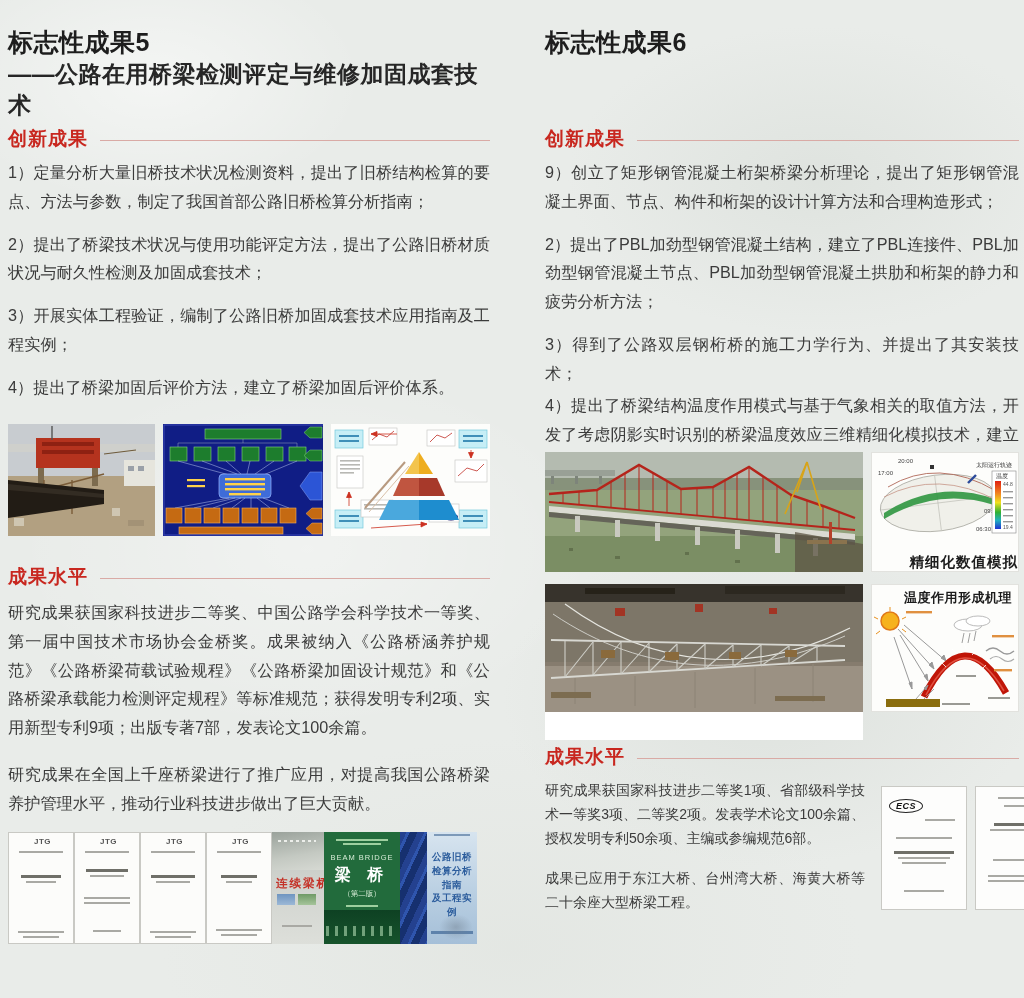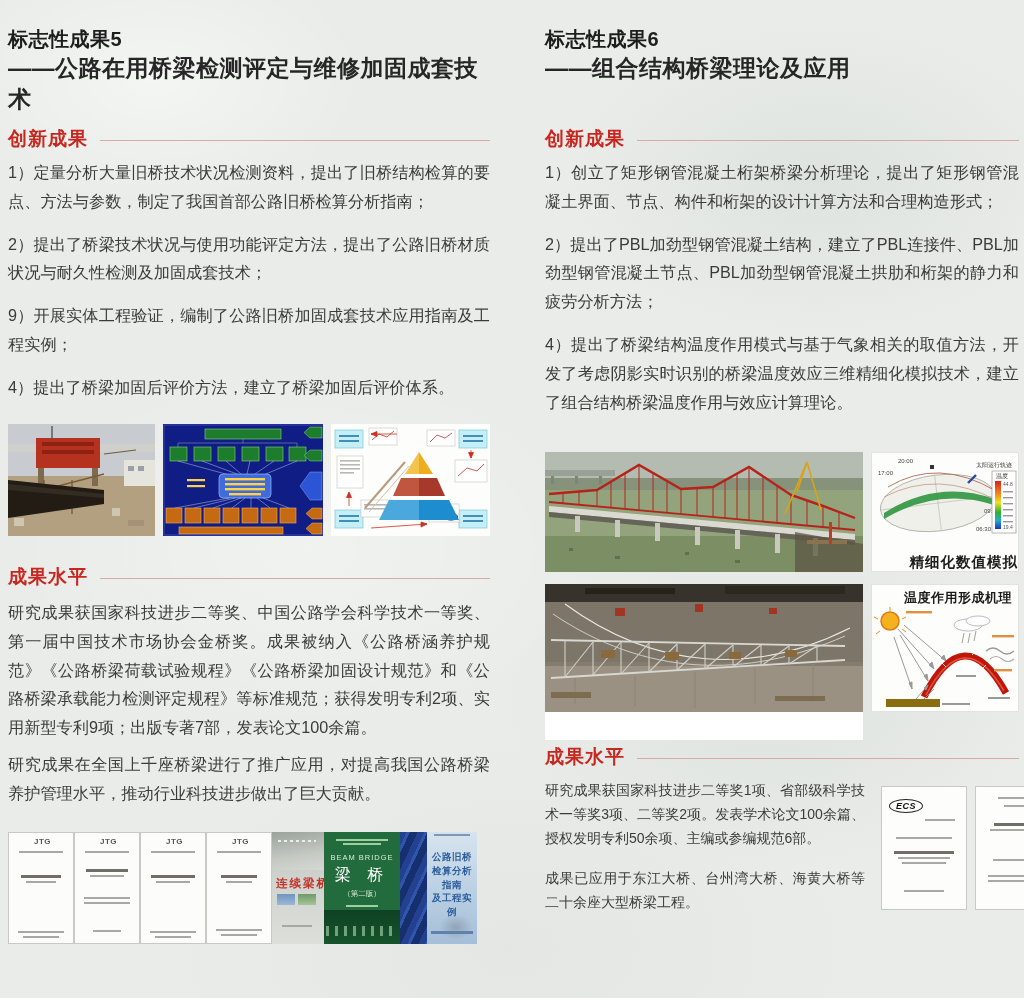--- a/index.html
+++ b/index.html
@@ -16,21 +16,21 @@
       radial-gradient(ellipse 360px 220px at 80% 18%, rgba(210,216,210,.45), rgba(210,216,210,0) 70%),
       radial-gradient(ellipse 420px 260px at 30% 55%, rgba(255,255,255,.35), rgba(255,255,255,0) 70%),
       radial-gradient(ellipse 380px 240px at 75% 70%, rgba(206,212,206,.4), rgba(206,212,206,0) 70%),
       radial-gradient(ellipse 500px 300px at 50% 95%, rgba(222,226,221,.5), rgba(222,226,221,0) 70%);
   }
   .col { position: absolute; top: 0; height: 998px; }
   .col-left  { left: 8px;   width: 482px; }
   .col-right { left: 545px; width: 474px; }
   .abs { position: absolute; left: 0; right: 0; }
 
-  .sec-title    { font-size: 20px; font-weight: 700; color: #1d1d1d; letter-spacing: .5px; }
+  .sec-title    { font-size: 25px; font-weight: 700; color: #1d1d1d; letter-spacing: .5px; }
   .sec-subtitle { font-size: 23px; font-weight: 600; color: #262626; margin-top: 0; letter-spacing: .5px; }
 
   .heading-row { display: flex; align-items: center; }
   .red-heading { font-size: 19px; font-weight: 700; color: #c8271f; letter-spacing: 1px; white-space: nowrap; }
   .rule { flex: 1; height: 1px; background: #d9aaa5; margin-left: 12px; transform: translateY(1px); }
 
   .item, .para {
     font-size: 16.2px; line-height: 1.78; color: #3b3b3b;
     text-align: justify; margin-bottom: 14px;
   }
@@ -62,21 +62,21 @@
   .book-grey .photo { position:absolute; top:0; left:0; right:0; height:38px;
     background: linear-gradient(170deg, #9aa29b 0%, #c4c9c2 60%, #d6d9d3 100%); }
   .book-grey .photo:after { content:""; position:absolute; left:6px; top:8px; width:38px; height:2px;
     background: repeating-linear-gradient(90deg,#eceeea 0 3px, transparent 3px 6px); }
   .book-grey .title { position:absolute; top:44px; left:4px; font-size:11.5px; font-weight:700; color:#c43228; letter-spacing:2px; white-space:nowrap; }
   .book-grey .thumbs { position:absolute; top:62px; left:5px; display:flex; gap:3px; }
   .book-grey .thumbs i { width:18px; height:11px; display:block; }
   .book-green { width: 76px; background: #226b3c; padding: 5px 6px; }
   .book-green .mini { height:2px; background:#9ecf9f; margin:2px auto; width:80%; }
   .book-green .en { font-size:7.5px; color:#d6ecd6; text-align:center; letter-spacing:1px; margin-top:8px; }
-  .book-green .cn { font-size:16px; font-weight:400; color:#fff; text-align:center; letter-spacing:6px; margin-top:3px; }
+  .book-green .cn { font-size:16px; font-weight:700; color:#fff; text-align:center; letter-spacing:6px; margin-top:3px; }
   .book-green .ed { font-size:7.5px; color:#d6ecd6; text-align:center; margin-top:3px; }
   .book-green .photo { position:absolute; bottom:0; left:0; right:0; height:34px;
     background: linear-gradient(#0e4123, #17542c);
   }
   .book-green .photo:after { content:""; position:absolute; left:2px; bottom:8px; right:2px; height:10px;
     background: repeating-linear-gradient(90deg, rgba(190,230,190,.55) 0 3px, transparent 3px 9px); }
   .book-navy { width: 27px;
     background: repeating-linear-gradient(115deg, #24418f 0 6px, #2f55ad 6px 9px, #16306f 9px 16px); }
   .book-blue { width: 50px; background: linear-gradient(#d7e4ef 0%, #b9cfe2 55%, #a5bfd8 100%); padding: 0 4px; }
   .book-blue .mini { height:2px; background:#7d99b8; margin:2px auto 0; width:86%; }
@@ -109,21 +109,21 @@
     </div>
 
     <div class="abs heading-row" style="top:126px">
       <span class="red-heading">创新成果</span>
       <span class="rule"></span>
     </div>
 
     <div class="abs" style="top:158px">
       <p class="item">1）定量分析大量旧桥技术状况检测资料，提出了旧桥结构检算的要点、方法与参数，制定了我国首部公路旧桥检算分析指南；</p>
       <p class="item">2）提出了桥梁技术状况与使用功能评定方法，提出了公路旧桥材质状况与耐久性检测及加固成套技术；</p>
-      <p class="item">9）开展实体工程验证，编制了公路旧桥加固成套技术应用指南及工程实例；</p>
+      <p class="item">3）开展实体工程验证，编制了公路旧桥加固成套技术应用指南及工程实例；</p>
       <p class="item">4）提出了桥梁加固后评价方法，建立了桥梁加固后评价体系。</p>
     </div>
 
     <div class="abs fig-row" style="top:424px; height:112px">
 
       <div class="fig" style="width:150px">
         <svg width="150" height="112" viewBox="0 0 150 112">
           <rect width="150" height="52" fill="#c8ccd0"></rect>
           <rect y="20" width="150" height="8" fill="#d6d3c8" opacity=".5"></rect>
           <rect y="52" width="150" height="60" fill="#b2a081"></rect>
@@ -272,21 +272,21 @@
         </svg>
       </div>
     </div>
 
     <div class="abs heading-row" style="top:564px">
       <span class="red-heading">成果水平</span>
       <span class="rule"></span>
     </div>
 
     <div class="abs" style="top:598px">
-      <p class="para" style="margin-bottom:8px">研究成果获国家科技进步二等奖、中国公路学会科学技术一等奖、第一届中国技术市场协会金桥奖。成果被纳入《公路桥涵养护规范》《公路桥梁荷载试验规程》《公路桥梁加固设计规范》和《公路桥梁承载能力检测评定规程》等标准规范；获得发明专利2项、实用新型专利9项；出版专著7部，发表论文100余篇。</p>
+      <p class="para" style="margin-bottom:18px">研究成果获国家科技进步二等奖、中国公路学会科学技术一等奖、第一届中国技术市场协会金桥奖。成果被纳入《公路桥涵养护规范》《公路桥梁荷载试验规程》《公路桥梁加固设计规范》和《公路桥梁承载能力检测评定规程》等标准规范；获得发明专利2项、实用新型专利9项；出版专著7部，发表论文100余篇。</p>
       <p class="para">研究成果在全国上千座桥梁进行了推广应用，对提高我国公路桥梁养护管理水平，推动行业科技进步做出了巨大贡献。</p>
     </div>
 
     <div class="abs books-row" style="top:832px">
       <div class="std-cover">
         <span class="jtg">JTG</span>
         <div class="tbar" style="width:44px; margin-top:12px"></div>
         <div class="tbar dark" style="width:40px; margin-top:22px; height:3px"></div>
         <div class="tbar" style="width:30px"></div>
         <div class="tbar" style="width:46px; margin-top:48px"></div>
@@ -346,31 +346,31 @@
         <div class="band"></div>
         <div class="map"></div>
       </div>
     </div>
   </section>
 
   <section class="col col-right">
 
     <div class="abs" style="top:26px">
       <div class="sec-title">标志性成果6</div>
-      <div class="sec-subtitle">——组合结构桥梁理论及应用</div>
     </div>
 
     <div class="abs heading-row" style="top:126px">
       <span class="red-heading">创新成果</span>
       <span class="rule"></span>
     </div>
 
     <div class="abs" style="top:158px">
-      <p class="item">1）创立了矩形钢管混凝土桁架桥梁分析理论，提出了矩形钢管混凝土界面、节点、构件和桁架的设计计算方法和合理构造形式；</p>
+      <p class="item">9）创立了矩形钢管混凝土桁架桥梁分析理论，提出了矩形钢管混凝土界面、节点、构件和桁架的设计计算方法和合理构造形式；</p>
       <p class="item">2）提出了PBL加劲型钢管混凝土结构，建立了PBL连接件、PBL加劲型钢管混凝土节点、PBL加劲型钢管混凝土拱肋和桁架的静力和疲劳分析方法；</p>
+      <p class="item tight">3）得到了公路双层钢桁桥的施工力学行为、并提出了其安装技术；</p>
       <p class="item">4）提出了桥梁结构温度作用模式与基于气象相关的取值方法，开发了考虑阴影实时识别的桥梁温度效应三维精细化模拟技术，建立了组合结构桥梁温度作用与效应计算理论。</p>
     </div>
 
     <div class="abs fig-row" style="top:452px; height:120px">
 
       <div class="fig" style="width:318px">
         <svg width="318" height="120" viewBox="0 0 318 120">
           <rect width="318" height="40" fill="#b4bbb0"></rect>
           <rect y="26" width="318" height="12" fill="#87927b"></rect>
           <rect x="0" y="18" width="70" height="6" fill="#99a096"></rect>

